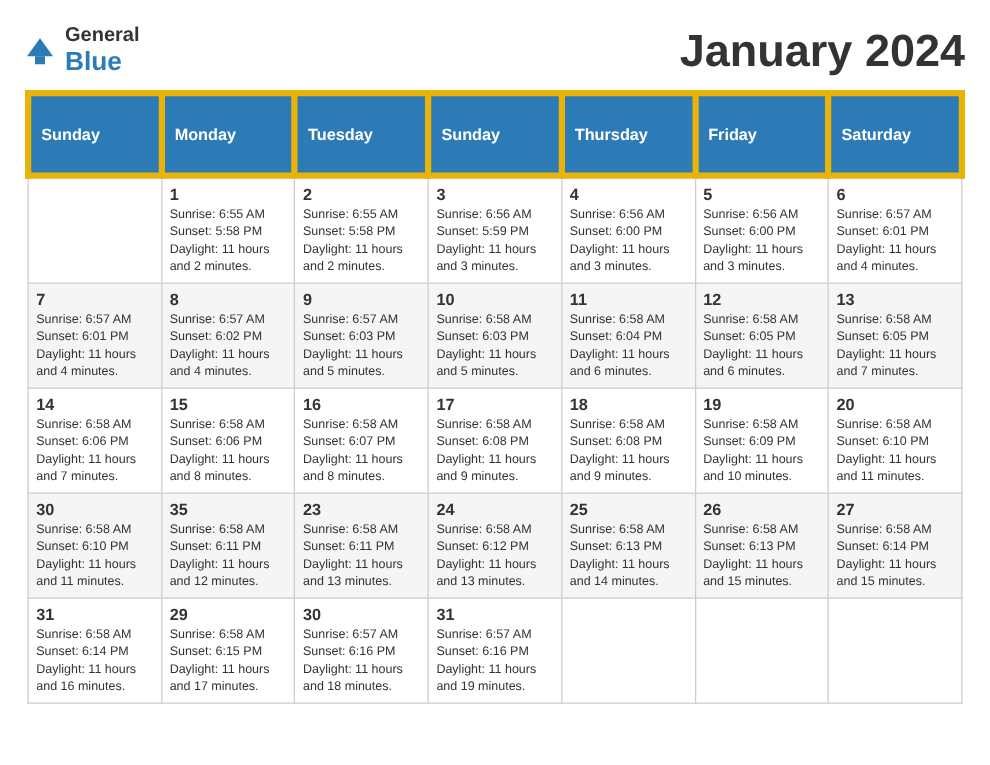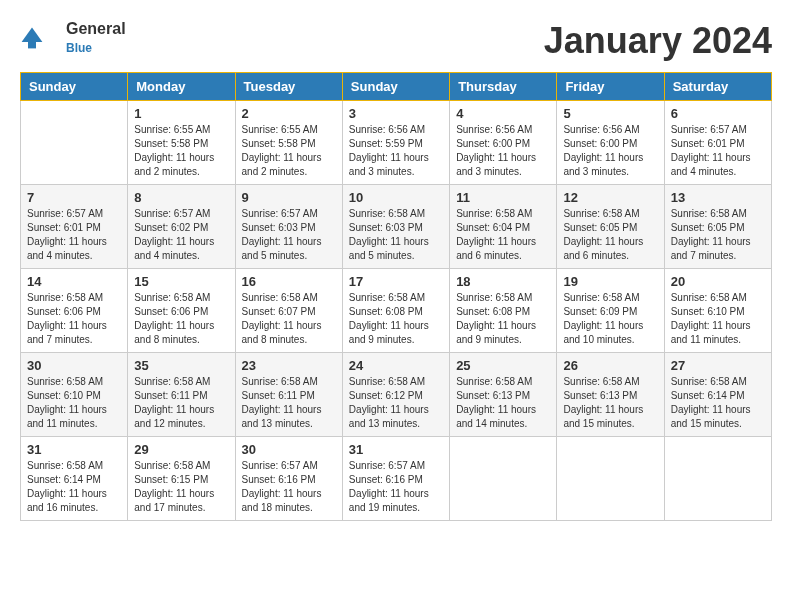--- a/index.html
+++ b/index.html
@@ -12,21 +12,21 @@
     }
     .header {
       display: flex;
       justify-content: space-between;
       align-items: flex-start;
       margin-bottom: 10px;
     }
     .logo {
       display: flex;
       align-items: center;
-      gap: 22px;
+      gap: 8px;
     }
     .logo-icon {
       width: 24px;
       height: 24px;
     }
     .title-block {
       text-align: center;
     }
     .calendar-title {
       font-size: 36px;
@@ -39,24 +39,24 @@
     }
     table {
       width: 100%;
       border-collapse: collapse;
       table-layout: fixed;
     }
     th {
       background-color: #2c7bb6;
       color: #fff;
       text-align: left;
-      padding: 6px 8px;
+      padding: 23px 8px;
       font-size: 13px;
       font-weight: bold;
-      border: 1px solid #eab308;
+      border: 5px solid #eab308;
     }
     td {
       border: 1px solid #ccc;
       vertical-align: top;
       padding: 5px 6px;
       font-size: 10.5px;
       color: #333;
       height: 80px;
     }
     .day-number {
@@ -81,21 +81,21 @@
 <body>
 
 <div class="header">
   <div class="logo">
     <svg class="logo-icon" viewBox="0 0 30 30">
       <polygon points="15,2 28,20 2,20" fill="#2c7bb6"></polygon>
       <rect x="10" y="20" width="10" height="8" fill="#2c7bb6"></rect>
     </svg>
     <div>
       <span style="font-size:16px;font-weight:bold;color:#333;">General</span><br>
-      <span style="font-size:12px;font-weight:bold;color:#2c7bb6;">Blue</span>
+      <span style="font-size:21px;font-weight:bold;color:#2c7bb6;">Blue</span>
     </div>
   </div>
   <div class="title-block">
     <div class="calendar-title">January 2024</div>
   </div>
 </div>
 
 <table>
   <thead>
     <tr>

